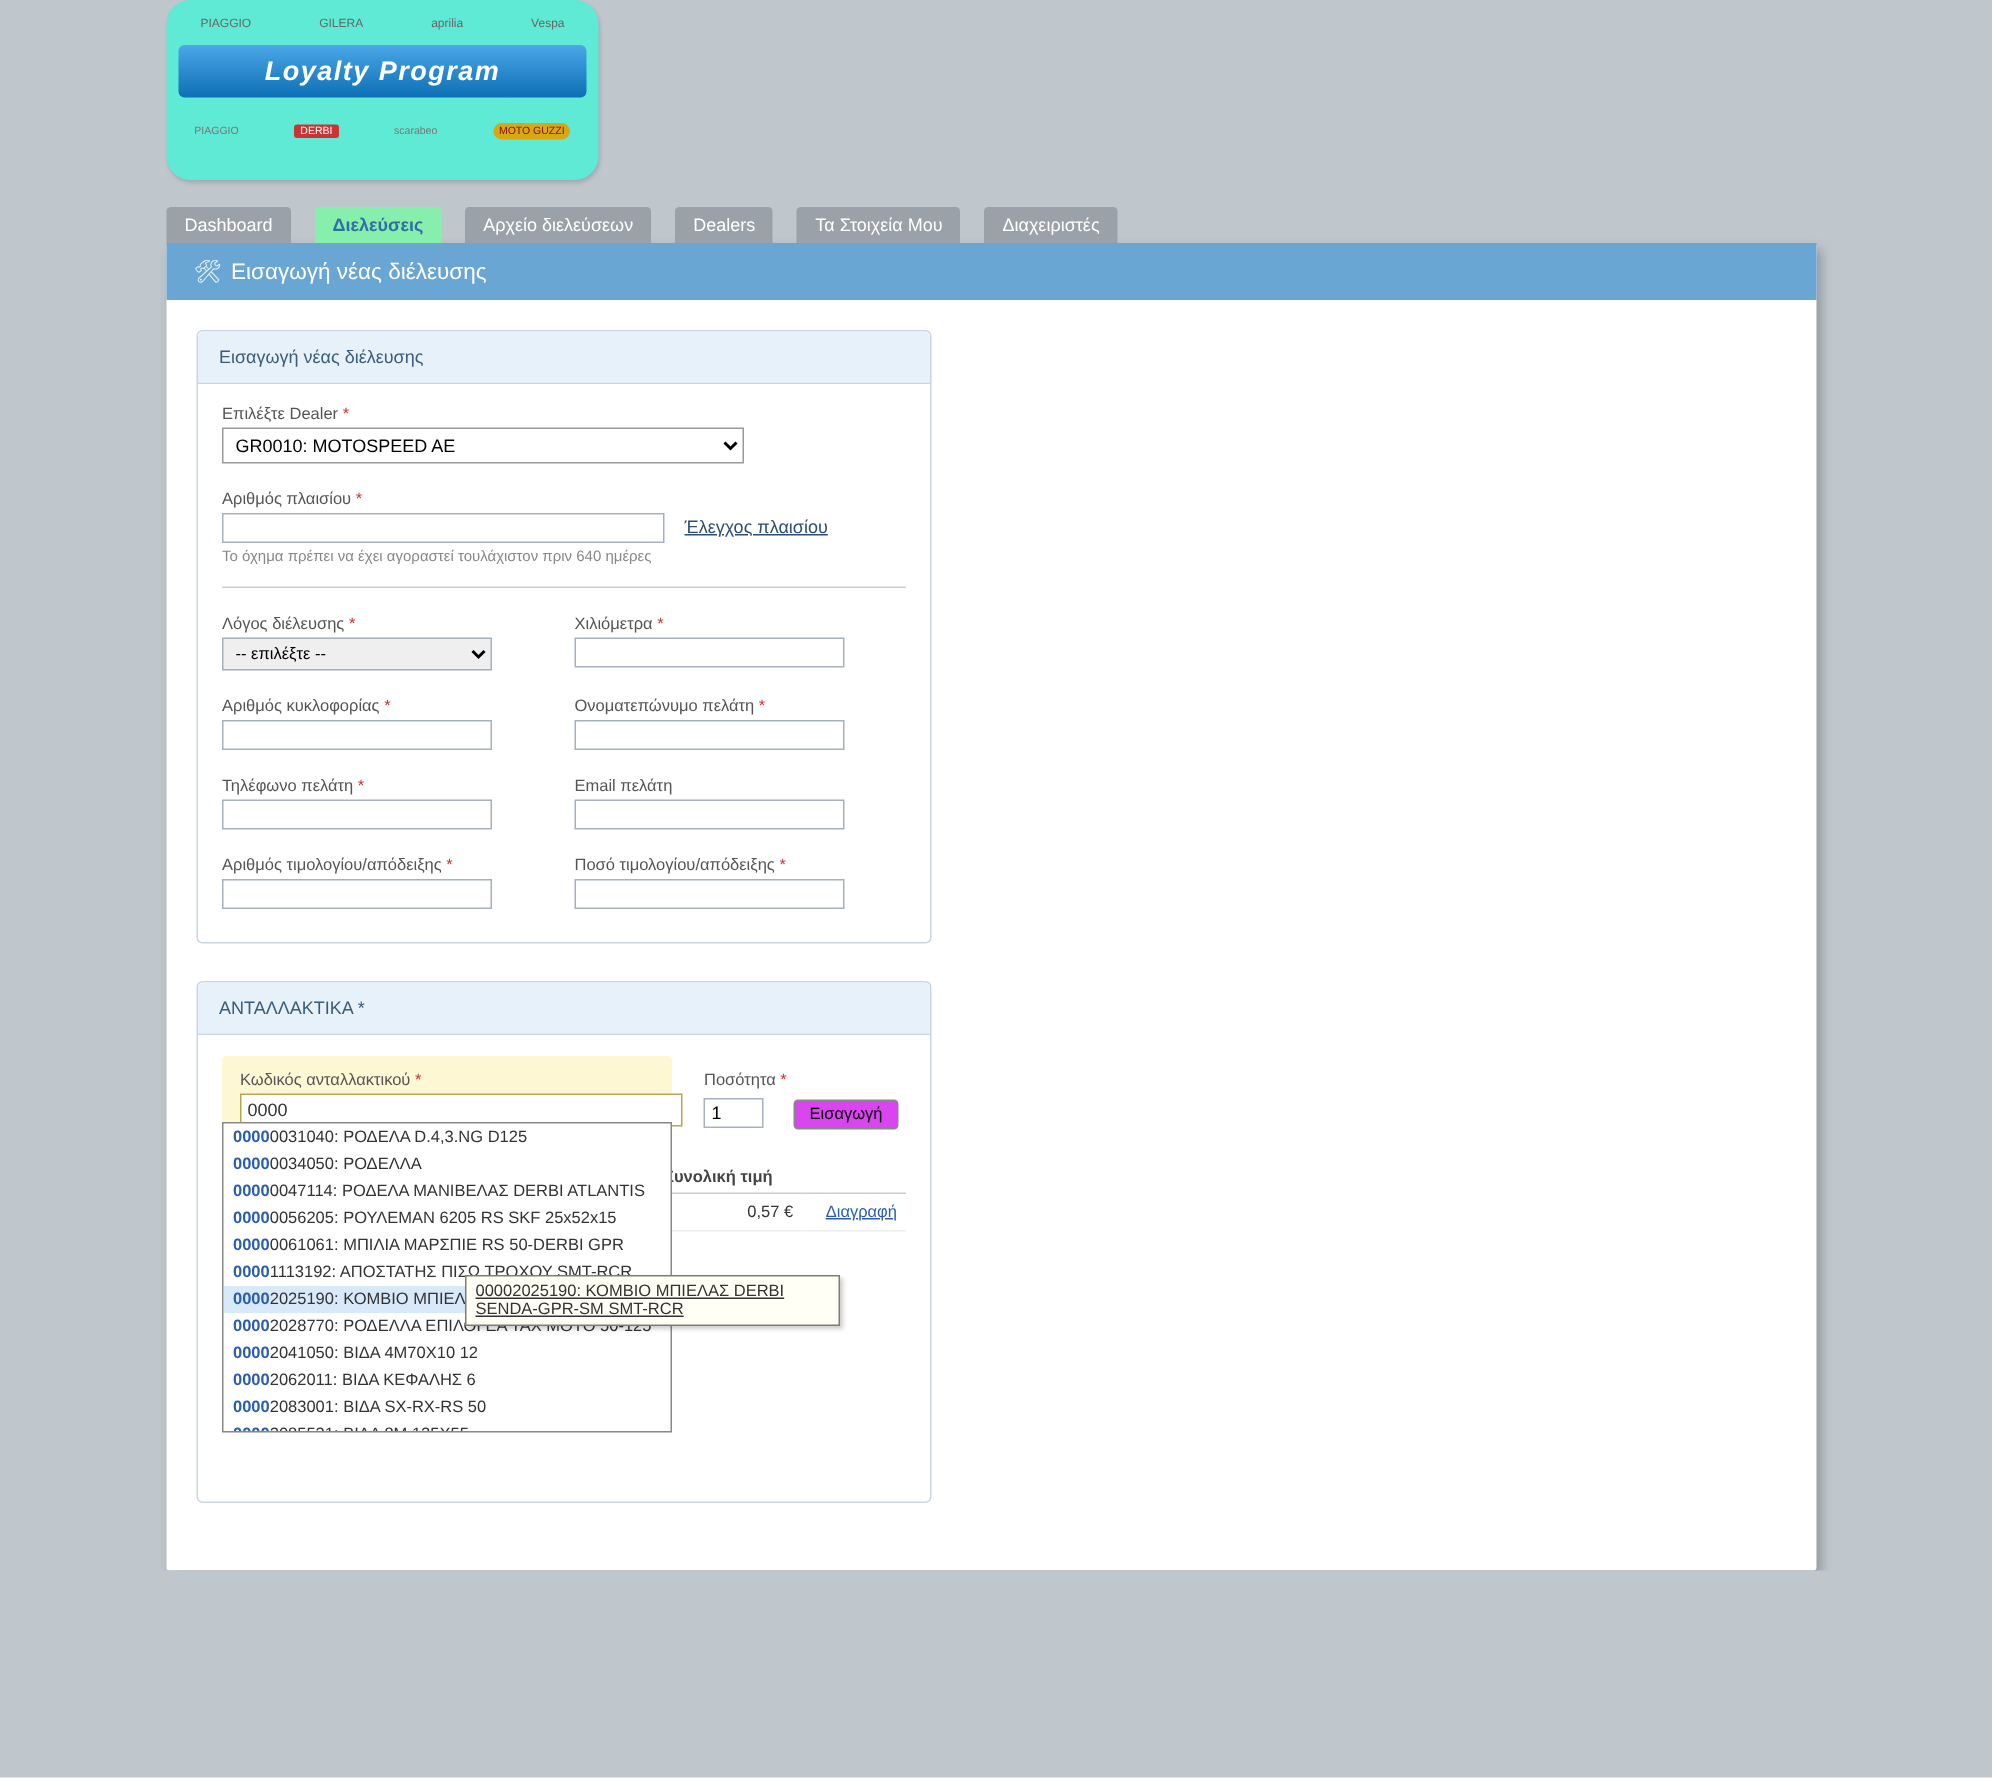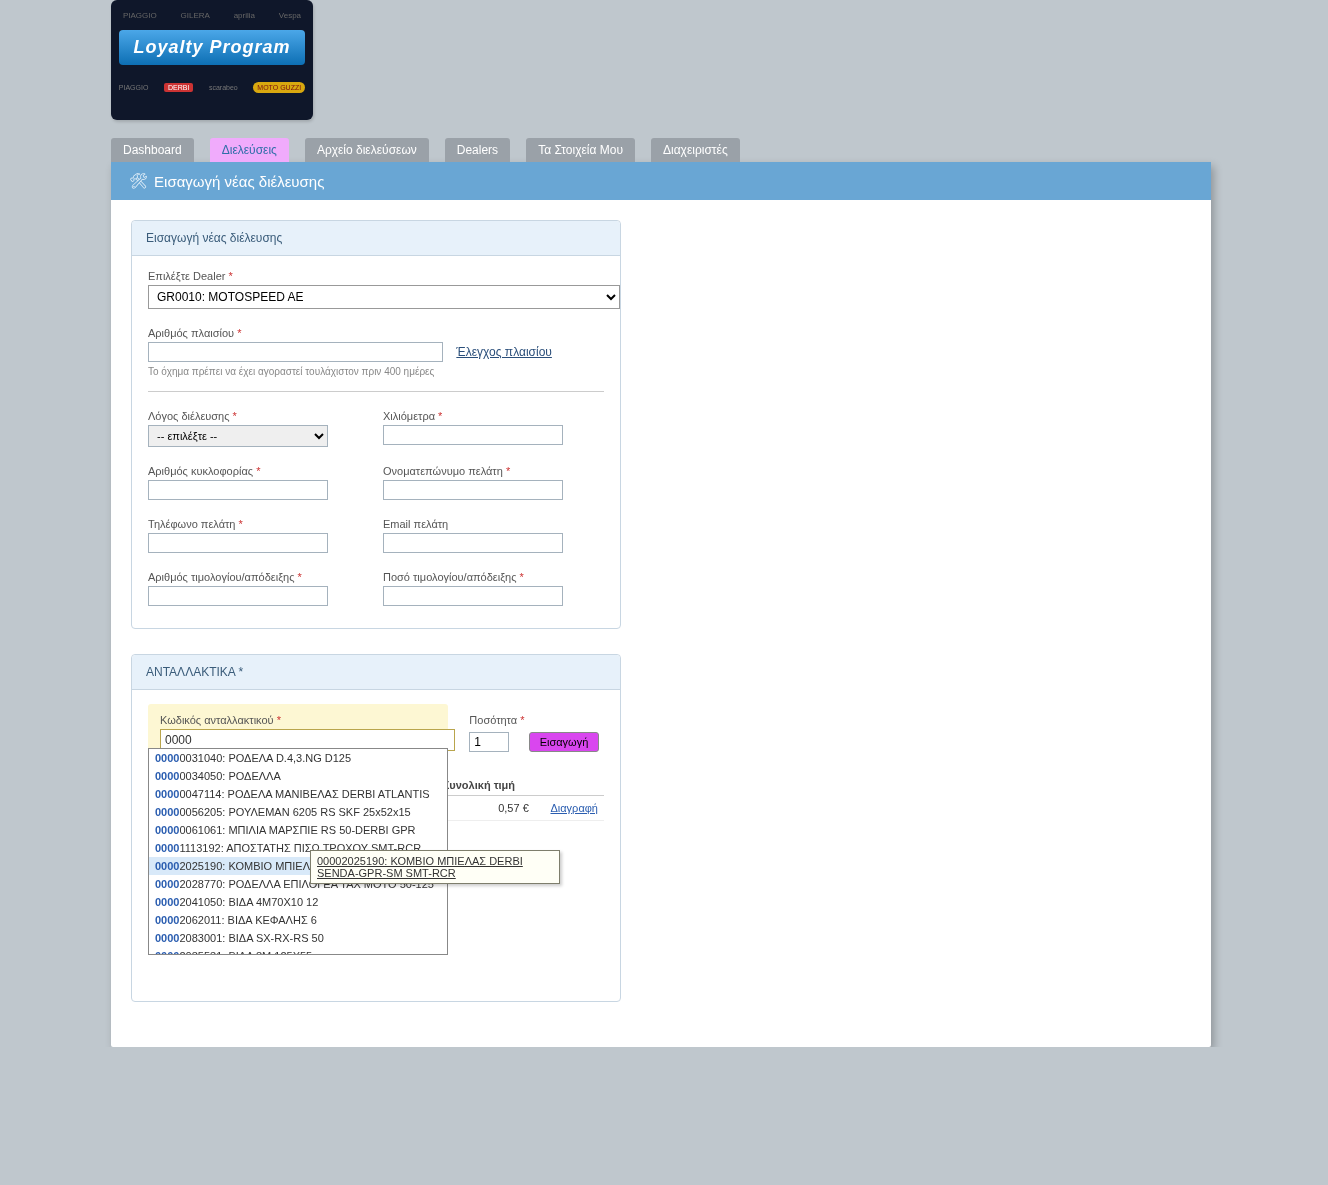--- a/index.html
+++ b/index.html
@@ -1,38 +1,38 @@
 <!DOCTYPE html>
 <html><head>
 <meta charset="utf-8">
 <style>
   * { box-sizing: border-box; margin: 0; padding: 0; }
   body { font-family: Arial, Helvetica, sans-serif; font-size: 12px; background:#bfc7cd; color:#333; }
   .page { width:1156px; margin: 0 auto; }
-  .logo-box { width:202px; height:120px; background:#0f172a; border-radius:6px; margin-top:0; margin-left:25px; box-shadow:1px 2px 3px rgba(0,0,0,0.15); position:relative; overflow:hidden; }
+  .logo-box { width:288px; height:120px; background:#5eead4; border-radius:16px; margin-top:0; margin-left:25px; box-shadow:1px 2px 3px rgba(0,0,0,0.15); position:relative; overflow:hidden; }
   .logo-box .brands-top { display:flex; justify-content:space-around; align-items:center; height:30px; font-size:8px; color:#666; }
   .logo-box .loyalty-bar { margin:0 8px; height:35px; background:linear-gradient(#4ba7e8,#0d6fb4); border-radius:4px; color:#fff; font-size:18px; font-style:italic; font-weight:bold; display:flex; align-items:center; justify-content:center; letter-spacing:1px; }
   .logo-box .brands-bottom { display:flex; justify-content:space-around; align-items:center; height:45px; font-size:7px; color:#777; }
 
   .tabs { margin-top:18px; margin-left:25px; display:flex; gap:16px; }
   .tab { background:#9aa1a8; color:#fff; padding:5px 12px; font-size:12px; border-top-left-radius:3px; border-top-right-radius:3px; cursor:pointer; }
-  .tab.active { background:#f0abfc; color:#2f6ea8; }
+  .tab.active { background:#86efac; color:#2f6ea8;font-weight:bold; }
 
   .content { background:#fff; margin-left:25px; width:1100px; box-shadow:3px 4px 8px rgba(0,0,0,0.25); border-radius:2px; }
   .title-bar { background:#69a6d4; color:#fff; padding:10px 18px; font-size:15px; display:flex; align-items:center; gap:6px; }
   .title-bar .wrench { font-size:15px; color:#eef6fc; }
 
   .inner { padding:20px; }
   .panel { border:1px solid #c8d6e2; width:490px; border-radius:4px; margin-bottom:25px; }
   .panel-header { background:#e7f1fa; color:#3a5c7a; padding:10px 14px; font-size:12px; border-bottom:1px solid #c8d6e2; border-top-left-radius:4px; border-top-right-radius:4px; }
   .panel-body { padding:14px 16px 22px; }
 
   .field-label { color:#555; font-size:11px; margin-bottom:3px; display:block; }
   .req { color:#cc3333; }
-  .full-select { width:472px; height:24px; border:1px solid #999; background:#fff; font-size:12px; padding:0 4px; }
+  .full-select { width:348px; height:24px; border:1px solid #999; background:#fff; font-size:12px; padding:0 4px; }
   select.full-select { appearance:auto; }
   .text-input { height:20px; border:1px solid #a5b2bd; padding:2px 4px; font-size:11px; width:180px; }
   .link { color:#2a4e7a; text-decoration:underline; font-size:12px; cursor:pointer; }
   .hint { color:#888; font-size:10px; margin-top:4px; }
 
   .row2 { display:flex; gap:55px; margin-top:18px; }
   .col { width:180px; }
   .col .text-input, .col select { width:180px; }
 
   .parts-panel .panel-body { position:relative; padding-bottom:30px; }
@@ -103,21 +103,21 @@
         <div class="panel-body">
           <label class="field-label"><span>Επιλέξτε Dealer</span> <span class="req">*</span></label>
           <select class="full-select">
             <option>GR0010: MOTOSPEED AE</option>
           </select>
 
           <div style="margin-top:18px;">
             <label class="field-label"><span>Αριθμός πλαισίου</span> <span class="req">*</span></label>
             <input class="text-input" style="width: 295px;" type="text">
             <a class="link" style="margin-left:10px;">Έλεγχος πλαισίου</a>
-            <div class="hint">Το όχημα πρέπει να έχει αγοραστεί τουλάχιστον πριν 400 ημέρες</div>
+            <div class="hint">Το όχημα πρέπει να έχει αγοραστεί τουλάχιστον πριν 640 ημέρες</div>
           </div>
 
           <hr class="hr-divider">
 
           <div class="row2">
             <div class="col">
               <label class="field-label"><span>Λόγος διέλευσης</span> <span class="req">*</span></label>
               <select class="text-input" style="height:22px;"><option>-- επιλέξτε --</option></select>
             </div>
             <div class="col">

